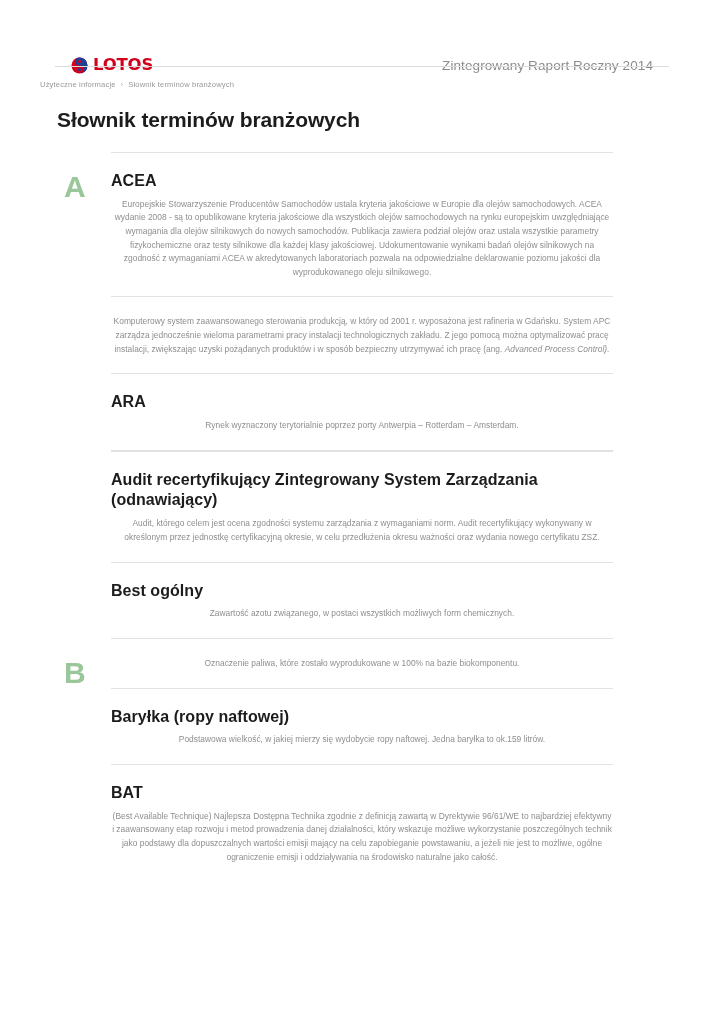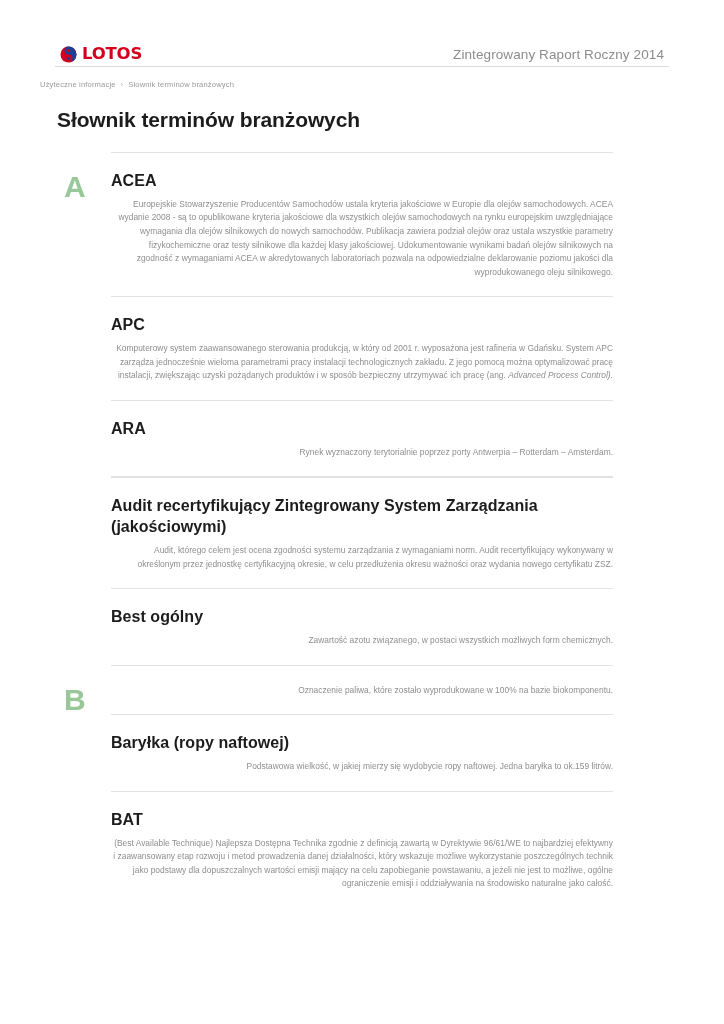--- a/index.html
+++ b/index.html
@@ -14,21 +14,21 @@
     font-family: "Liberation Sans", sans-serif;
     color: #333333;
     overflow: hidden;
     position: relative;
   }
 
   .page {
     width: 724px;
     height: 1016px;
     box-sizing: border-box;
-    padding: 5px;
+    padding: 16px;
     background: #ffffff;
     position: relative;
   }
 
   
   .header {
     display: flex;
     align-items: center;
     justify-content: space-between;
     padding: 30px 55px 0 55px;
@@ -147,21 +147,21 @@
     color: #1c1c1c;
     margin: 0 0 6px 0;
     letter-spacing: 0.05px;
     line-height: 1.3;
   }
   .definition {
     font-size: 8.4px;
     color: #8e8e8e;
     line-height: 1.62;
     margin: 0;
-    text-align: right;
+    text-align: center;
     letter-spacing: 0.02px;
   }
   .definition i {
     font-style: italic;
   }
 </style>
 </head>
 <body>
 
 <div class="page">
@@ -196,38 +196,37 @@
           <div class="divider"></div>
           <div class="entry-body">
             <div class="term">ACEA</div>
             <p class="definition"><span>Europejskie Stowarzyszenie Producentów Samochodów ustala kryteria jakościowe w Europie dla olejów samochodowych. ACEA wydanie 2008 - są to opublikowane kryteria jakościowe dla wszystkich olejów samochodowych na rynku europejskim uwzględniające wymagania dla olejów silnikowych do nowych samochodów. Publikacja zawiera podział olejów oraz ustala wszystkie parametry fizykochemiczne oraz testy silnikowe dla każdej klasy jakościowej. Udokumentowanie wynikami badań olejów silnikowych na zgodność z wymaganiami ACEA w akredytowanych laboratoriach pozwala na odpowiedzialne deklarowanie poziomu jakości dla wyprodukowanego oleju silnikowego.</span></p>
           </div>
           <div class="group-letter" style="top: 20px;">A</div>
         </div>
         <div class="entry">
           <div class="divider"></div>
           <div class="entry-body">
-            <div class="term">APC</div>
             <p class="definition"><span>Komputerowy system zaawansowanego sterowania produkcją, w który od 2001 r. wyposażona jest rafineria w Gdańsku. System APC zarządza jednocześnie wieloma parametrami pracy instalacji technologicznych zakładu. Z jego pomocą można optymalizować pracę instalacji, zwiększając uzyski pożądanych produktów i w sposób bezpieczny utrzymywać ich pracę (ang. </span><i>Advanced Process Control).</i></p>
           </div>
         </div>
         <div class="entry">
           <div class="divider"></div>
           <div class="entry-body">
             <div class="term">ARA</div>
             <p class="definition"><span>Rynek wyznaczony terytorialnie poprzez porty Antwerpia – Rotterdam – Amsterdam.</span></p>
           </div>
         </div>
         <div class="entry">
           <div class="divider"></div>
         </div>
         <div class="entry">
           <div class="divider"></div>
           <div class="entry-body">
-            <div class="term">Audit recertyfikujący Zintegrowany System Zarządzania (jakościowymi)</div>
+            <div class="term">Audit recertyfikujący Zintegrowany System Zarządzania (odnawiający)</div>
             <p class="definition"><span>Audit, którego celem jest ocena zgodności systemu zarządzania z wymaganiami norm. Audit recertyfikujący wykonywany w określonym przez jednostkę certyfikacyjną okresie, w celu przedłużenia okresu ważności oraz wydania nowego certyfikatu ZSZ.</span></p>
           </div>
         </div>
         <div class="entry">
           <div class="divider"></div>
           <div class="entry-body">
             <div class="term">Best ogólny</div>
             <p class="definition"><span>Zawartość azotu związanego, w postaci wszystkich możliwych form chemicznych.</span></p>
           </div>
         </div>

